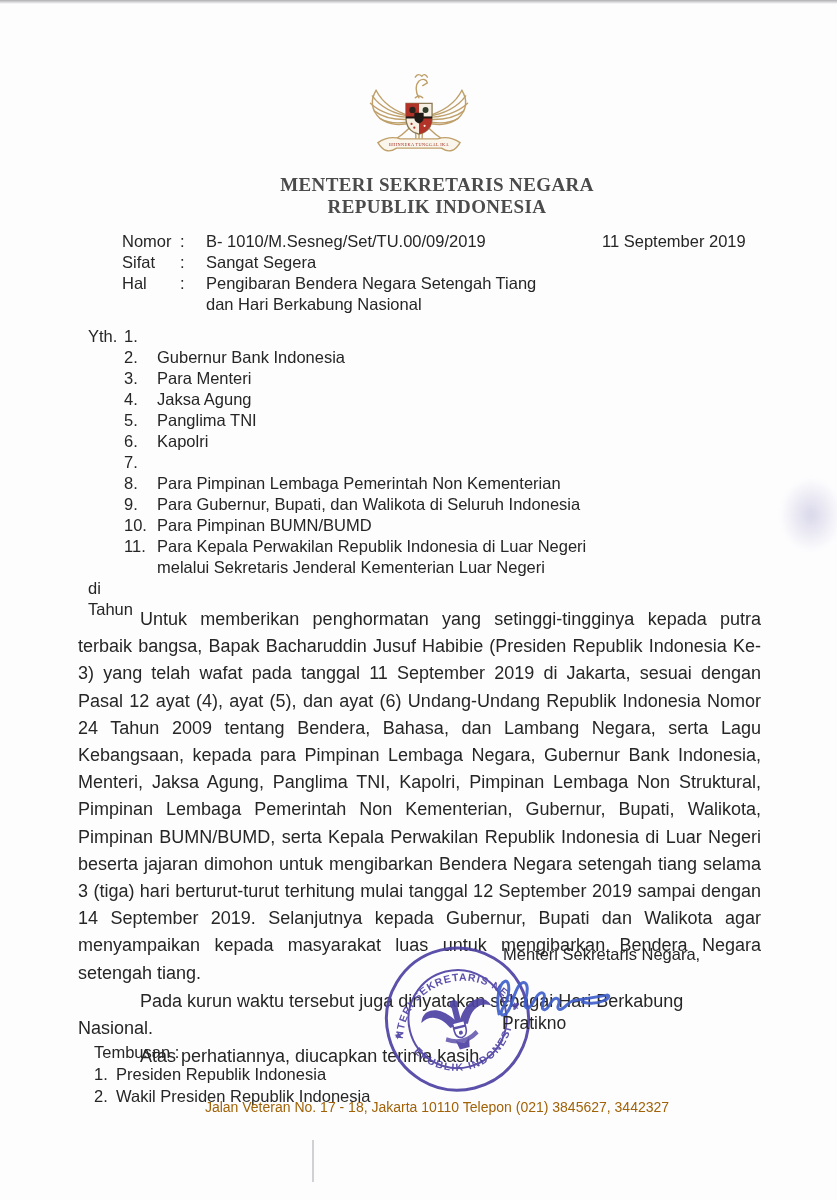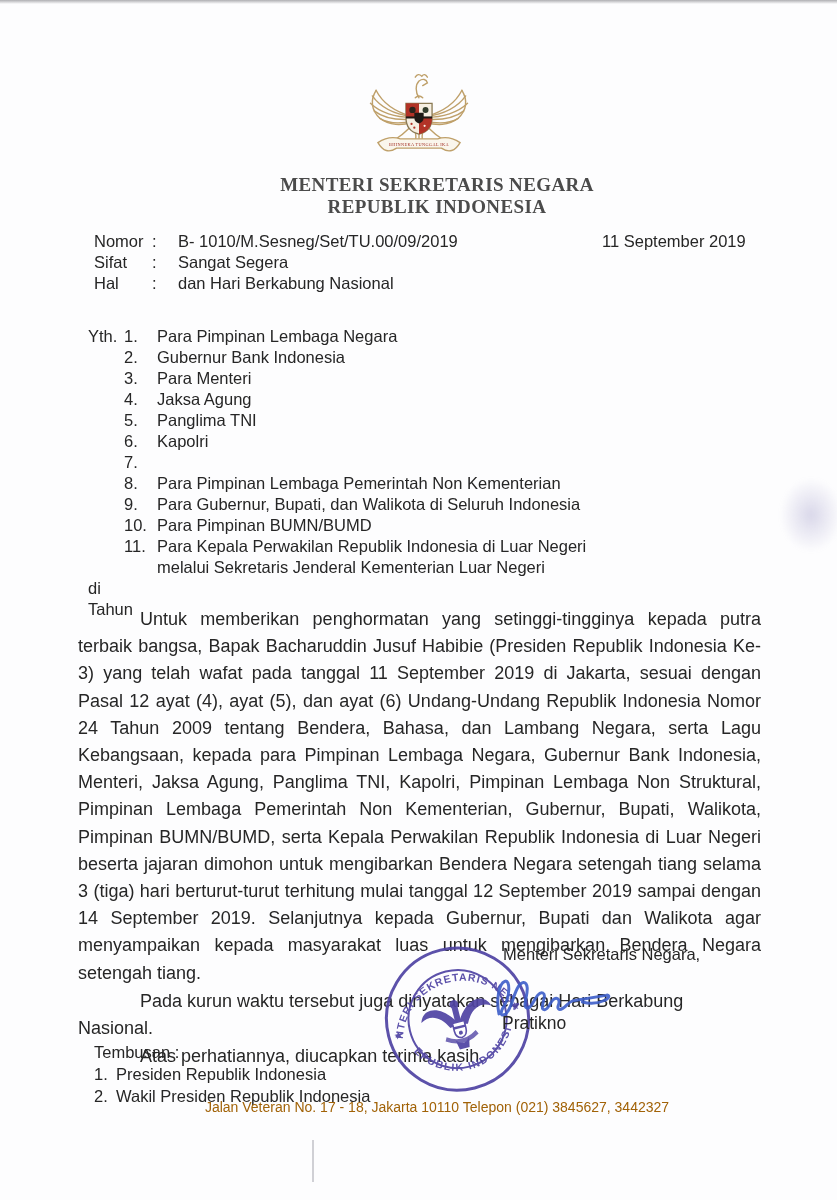--- a/index.html
+++ b/index.html
@@ -17,21 +17,21 @@
 
   
   .emblem{position:absolute;left:363px;top:66px;}
   .lh-line{position:absolute;left:0;width:100%;text-align:center;
     font-family:"Liberation Serif",serif;font-weight:bold;color:#4b4b4b;letter-spacing:.4px;}
   .lh-line1{top:174px;font-size:19px;}
   .lh-line2{top:196px;font-size:19px;}
 
   
   .meta{position:absolute;left:94px;top:231px;font-size:16.5px;line-height:21px;}
-  .meta-row{display:flex;}
+  .meta-row{display:flex;margin-left:28px;}
   .meta-label{width:58px;}
   .meta-colon{width:26px;}
   .meta-date{position:absolute;left:602px;top:232px;font-size:16.5px;}
 
   
   .yth{position:absolute;left:88px;top:326px;font-size:16.5px;line-height:21px;}
   .yth-head{display:flex;}
   .yth-salutation{width:36px;}
   .yth-row{display:flex;}
   .yth-num{width:33px;flex:none;}
@@ -124,33 +124,33 @@
     </div>
     <div class="meta-row">
       <span class="meta-label">Sifat</span>
       <span class="meta-colon">:</span>
       <span>Sangat Segera</span>
     </div>
     <div class="meta-row">
       <span class="meta-label">Hal</span>
       <span class="meta-colon">:</span>
       <span>
+        <span style="display:block">Pengibaran Bendera Negara Setengah Tiang</span>
         <span style="display:block">dan Hari Berkabung Nasional</span>
       </span>
     </div>
   </div>
   <div class="meta-date">11 September 2019</div>
 
   <div class="yth">
     <div class="yth-head">
       <span class="yth-salutation">Yth.</span>
       <div>
         <div class="yth-row">
             <span class="yth-num">1.</span>
-            <span>Para Pimpinan Lembaga Negara</span>
           </div>
         <div class="yth-row">
             <span class="yth-num">2.</span>
             <span>Gubernur Bank Indonesia</span>
           </div>
         <div class="yth-row">
             <span class="yth-num">3.</span>
             <span>Para Menteri</span>
           </div>
         <div class="yth-row">

